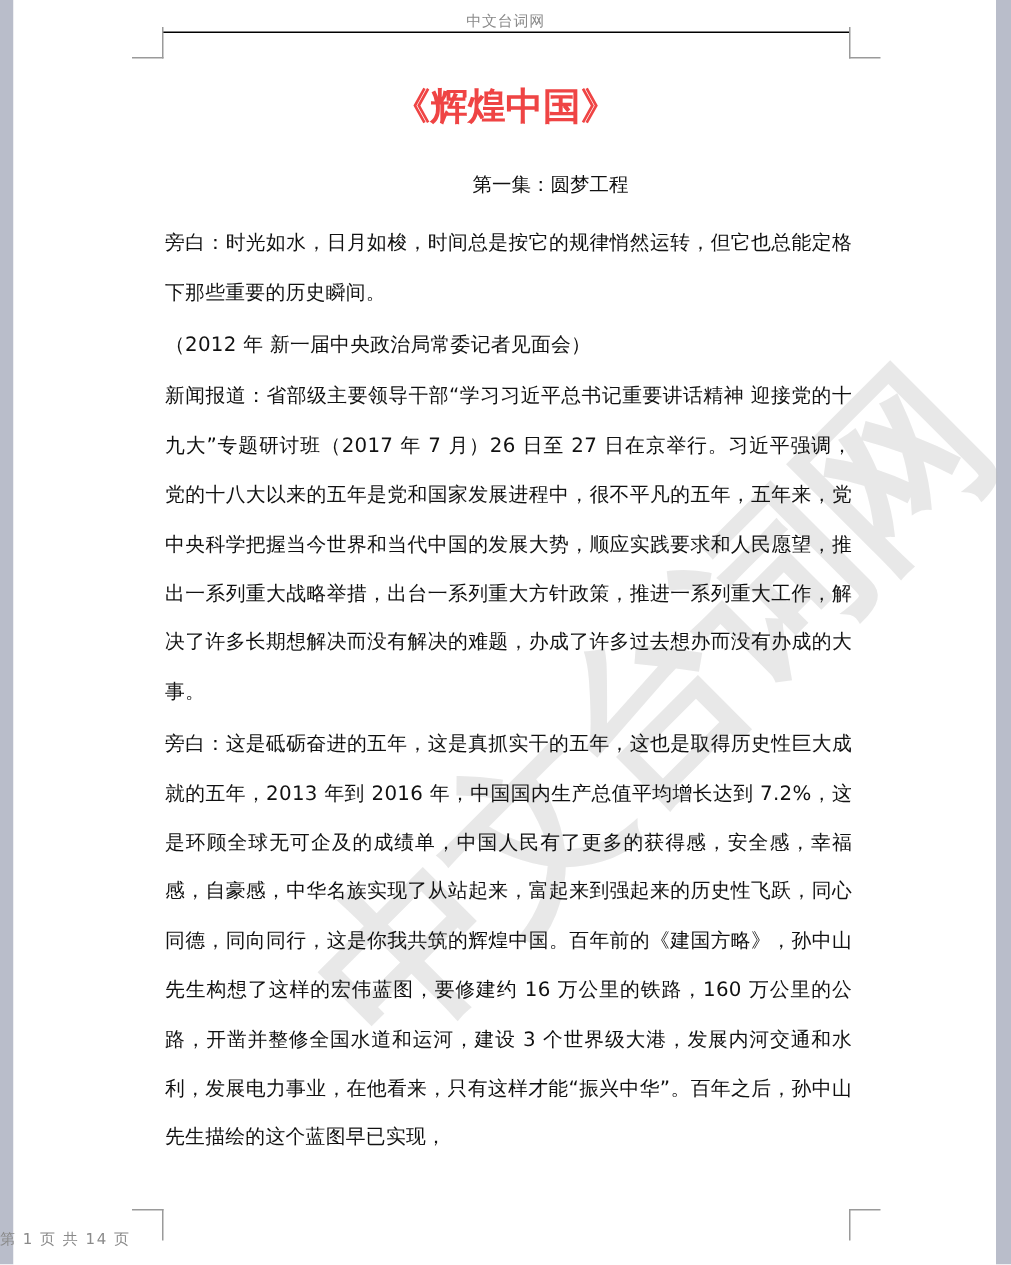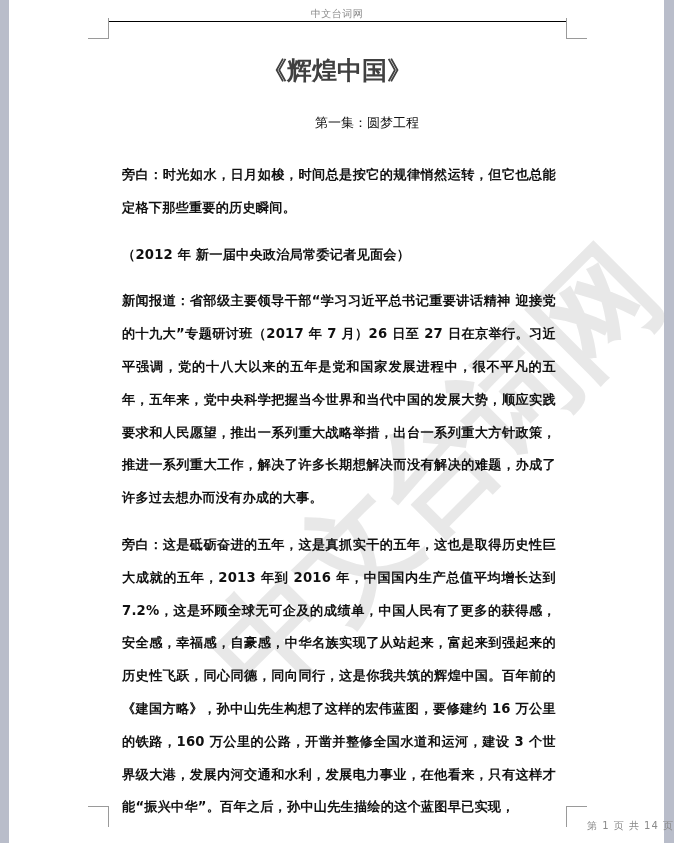--- a/index.html
+++ b/index.html
@@ -18,40 +18,40 @@
     font-size:10px; color:#8a8a8a; letter-spacing:0.5px;
   }
   .header-line { position:absolute; left:108px; width:458px; top:21px; height:0; border-top:1.5px solid #000; }
   .corner { position:absolute; border-color:#9a9a9a; border-style:solid; border-width:0; }
   .c-tl { left:88px; top:18px; width:20px; height:20px; border-right-width:1px; border-bottom-width:1px; }
   .c-tr { left:566px; top:18px; width:20px; height:20px; border-left-width:1px; border-bottom-width:1px; }
   .c-bl { left:88px; top:806px; width:20px; height:20px; border-right-width:1px; border-top-width:1px; }
   .c-br { left:566px; top:806px; width:20px; height:20px; border-left-width:1px; border-top-width:1px; }
 
   .footer-text {
-    position:absolute; left:0; width:674px; top:819px; text-align:right;
+    position:absolute; left:0; width:674px; top:819px; text-align:left;
     font-size:10px; color:#8a8a8a; letter-spacing:1px;
   }
 
   .title {
     position:absolute; left:0; width:674px; top:54px; text-align:center;
     font-family: "DejaVu Serif", "Liberation Serif", serif;
-    font-size:25px; font-weight:bold; color:#404040;
+    font-size:25px; font-weight:bold; color:#ef4444;
   }
   .subtitle {
     position:absolute; left:0; width:674px; top:114px; text-align:center;
     font-size:13px; font-weight:normal; color:#111;margin-left:30px;
   }
 
   .body-text {
     position:absolute; left:108px; width:462px; top:145px;
     font-size:13.2px; line-height:32.8px; color:#111;
     text-align:justify; letter-spacing:0.2px;
   }
-  .body-text p { margin:14px;font-weight:bold; }
+  .body-text p { margin:2px; }
 
   .watermark {
     position:absolute; left:150px; top:395px;
     font-family: "DejaVu Sans", sans-serif;
     font-size:118px; font-weight:bold;
     color:rgba(180,180,180,0.55);
     transform: rotate(-45deg);
     transform-origin: center center;
     white-space:nowrap;
     pointer-events:none;

